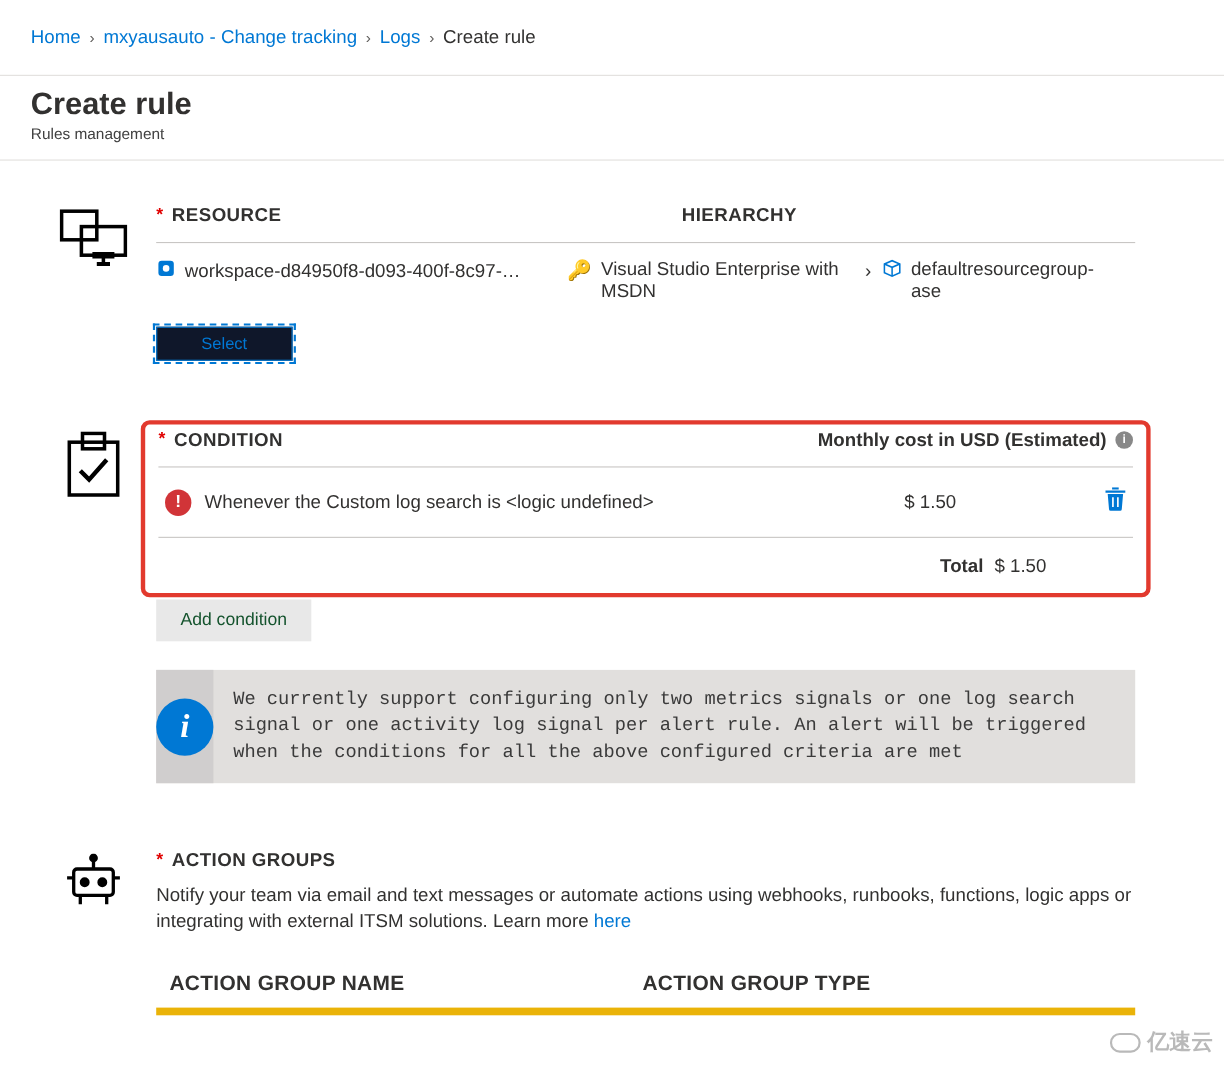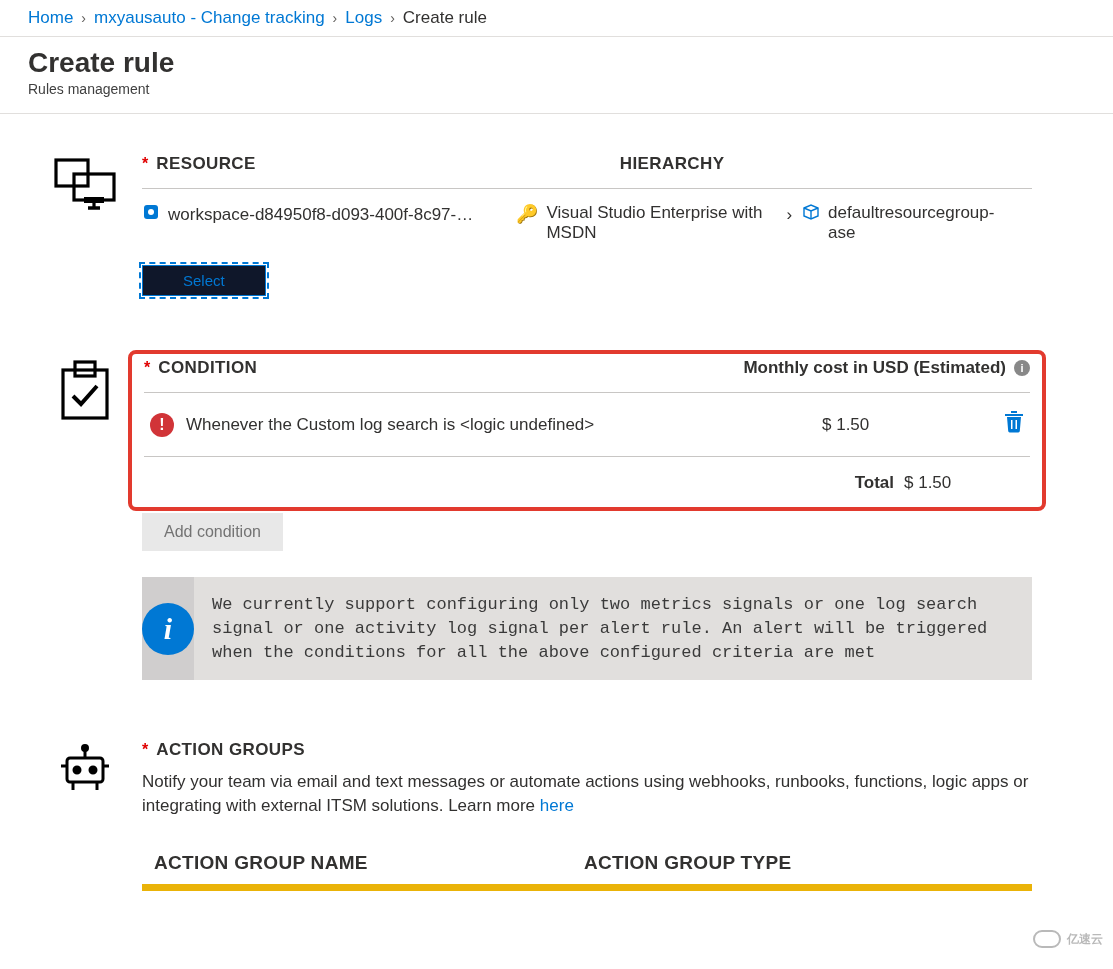--- a/index.html
+++ b/index.html
@@ -1,19 +1,19 @@
 <!DOCTYPE html>
 <html><head>
 <meta charset="utf-8">
 <style>
   * { box-sizing: border-box; margin: 0; padding: 0; }
   body { font-family: "Segoe UI", Arial, sans-serif; color: #323130; background: #fff; font-size: 15px; }
   a { color: #0078d4; text-decoration: none; }
 
-  .breadcrumb { padding: 8px 28px; font-size: 17px; display:flex; align-items:center; flex-wrap:wrap; gap:8px; border-bottom: 1px solid #e1dfdd;}
+  .breadcrumb { padding: 24px 28px; font-size: 17px; display:flex; align-items:center; flex-wrap:wrap; gap:8px; border-bottom: 1px solid #e1dfdd;}
   .breadcrumb .sep { color: #605e5c; font-size:14px; }
   .breadcrumb .current { color: #323130; }
 
   .page-header { padding: 10px 28px 16px 28px; border-bottom: 1px solid #e1dfdd;}
   .page-header h1 { font-size: 28px; font-weight:600; }
   .page-header .subtitle { font-size: 14px; color: #404040; margin-top:2px;}
 
   .content { padding: 40px 28px 20px 50px; max-width: 1060px;}
   .section { display:flex; gap:22px; margin-bottom:60px; }
   .section-icon { width:70px; flex:0 0 70px; display:flex; justify-content:center; padding-top:4px;}
@@ -37,35 +37,35 @@
   .condition-row { display:flex; align-items:center; gap:12px; padding:18px 6px; border-bottom:1px solid #c8c6c4; font-size:17px;}
   .condition-row .cost { margin-left:auto; width:150px; text-align:left;}
   .delete-cell { width:40px; text-align:right; cursor:pointer;}
   .alert-icon { width:24px; height:24px; border-radius:50%; background:#d13438; color:#fff; display:inline-flex; align-items:center; justify-content:center; font-weight:bold; font-size:16px;}
   .info-icon-sm { width:16px; height:16px; border-radius:50%; background:#888; color:#fff; display:inline-flex; align-items:center; justify-content:center; font-size:11px; font-weight:bold;}
 
   .total-row { display:flex; padding:16px 6px 10px 6px; font-size:17px;}
   .total-row .tlabel { margin-left:auto; margin-right:10px;font-weight:bold;}
   .total-row .tval { width:120px;}
 
-  .add-btn { margin-top:2px; padding:10px 22px; background:#e8e8e8; color:#737373; font-size:16px; cursor:not-allowed; display:inline-block;}
+  .add-btn { margin-top:2px; padding:10px 22px; background:#e8e8e8; color:#14532d; font-size:16px; cursor:not-allowed; display:inline-block;}
 
   .info-panel { display:flex; margin-top:26px; background:#e1dfdd; }
   .info-panel .icon-col { width:80px; background:#d0cece; display:flex; align-items:center; justify-content:center;}
   .info-panel .big-info { width:52px; height:52px; border-radius:50%; background:#0078d4; color:#fff; display:flex; align-items:center; justify-content:center; font-size:30px; font-weight:bold; font-style:italic; font-family:Georgia,serif;}
   .info-panel .msg { padding:16px 18px; font-size:17px; color:#3a3a3a; line-height:1.4;font-family:Liberation Mono, monospace;}
 
   .ag-desc { font-size:17px; color:#323130; padding:10px 0 24px 0; line-height:1.4;}
   .ag-table-header { display:flex; padding:10px 12px; font-size:19px; font-weight:700; letter-spacing:0.3px; border-bottom:7px solid #eab308;}
   .ag-col1 { flex:0 0 430px;}
   .ag-col2 { flex:1;}
 
   .hierarchy-title { font-size:17px; font-weight:700; letter-spacing:0.4px; margin-left:20px;padding-left:44px;}
 
-  .watermark { position:fixed; bottom:21px; right:10px; font-size:12px; color:#b9b9b9; font-weight:bold; display:flex; align-items:center; gap:6px;}
+  .watermark { position:fixed; bottom:8px; right:10px; font-size:20px; color:#b9b9b9; font-weight:bold; display:flex; align-items:center; gap:6px;}
   .watermark .logo { width:28px; height:18px; border:2px solid #b9b9b9; border-radius:10px; position:relative;}
 </style>
 </head>
 <body>
 
 <div class="breadcrumb">
   <a href="#">Home</a>
   <span class="sep">›</span>
   <a href="#">mxyausauto - Change tracking</a>
   <span class="sep">›</span>

